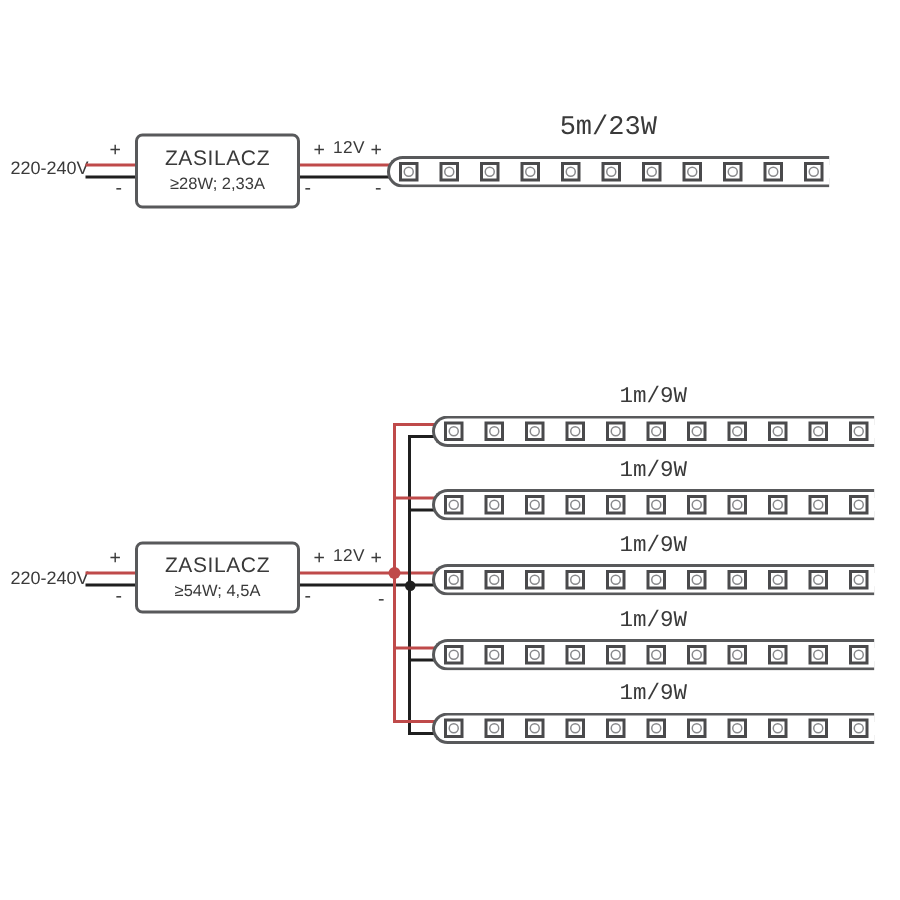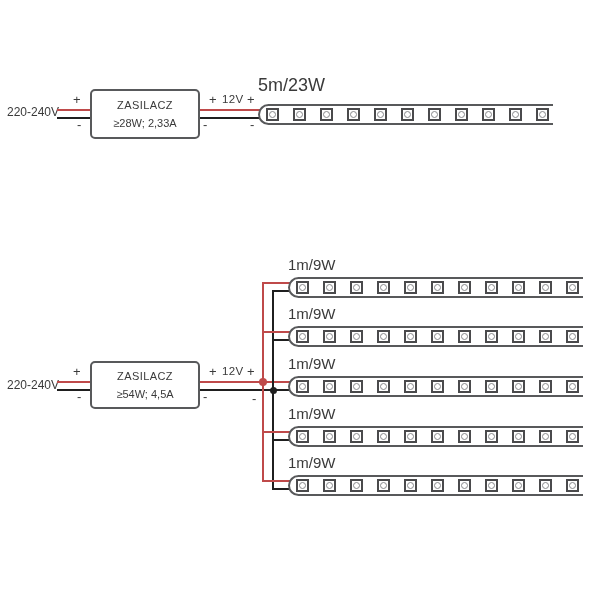--- a/index.html
+++ b/index.html
@@ -24,38 +24,38 @@
   .h2{height:2px;}
   .w2{width:2px;}
   .pol{position:absolute;font-size:13px;line-height:13px;color:var(--text-color);}
   .vlabel{position:absolute;font-size:11.5px;line-height:12px;color:var(--text-color);letter-spacing:.3px;}
   .mains{position:absolute;font-size:12px;line-height:13px;color:var(--text-color);}
   .psu{
     position:absolute;width:110px;height:48px;background:#fff;
     border:2px solid var(--outline);border-radius:5px;box-sizing:border-box;
     display:flex;flex-direction:column;align-items:center;justify-content:center;gap:2px;
   }
-  .psu .t{font-size:11px;line-height:16px;letter-spacing:.4px;}
+  .psu .t{font-size:14px;line-height:16px;letter-spacing:.4px;}
   .psu .s{font-size:11px;line-height:16px;}
   .strip{
     position:absolute;width:295px;height:21px;background:#fff;box-sizing:border-box;
     border:2px solid var(--outline);border-right:none;border-radius:11px 0 0 11px;
     display:flex;align-items:center;justify-content:space-between;
     padding:0 4px 0 6px;
   }
   .chip{
     width:13px;height:13px;box-sizing:border-box;background:#fff;
     border:2px solid var(--chip-border);
     display:flex;align-items:center;justify-content:center;flex:0 0 auto;
   }
   .chip::after{
     content:"";width:7px;height:7px;box-sizing:border-box;border-radius:50%;
     border:1.5px solid var(--chip-ring);background:#fff;
   }
-  .striplabel{position:absolute;width:295px;color:var(--text-color);}
+  .striplabel{position:absolute;width:295px;text-align:center;color:var(--text-color);font-family:Liberation Mono, monospace;}
   .striplabel.big{font-size:18px;line-height:20px;}
   .striplabel.small{font-size:15px;line-height:17px;}
   .dot{position:absolute;border-radius:50%;}
   .dot.pos{width:8px;height:8px;background:var(--positive-wire);}
   .dot.neg{width:7px;height:7px;background:var(--negative-wire);}
 </style>
 </head>
 <body>
 
 <div class="abs" style="left:0;top:0;width:600px;height:600px;">

